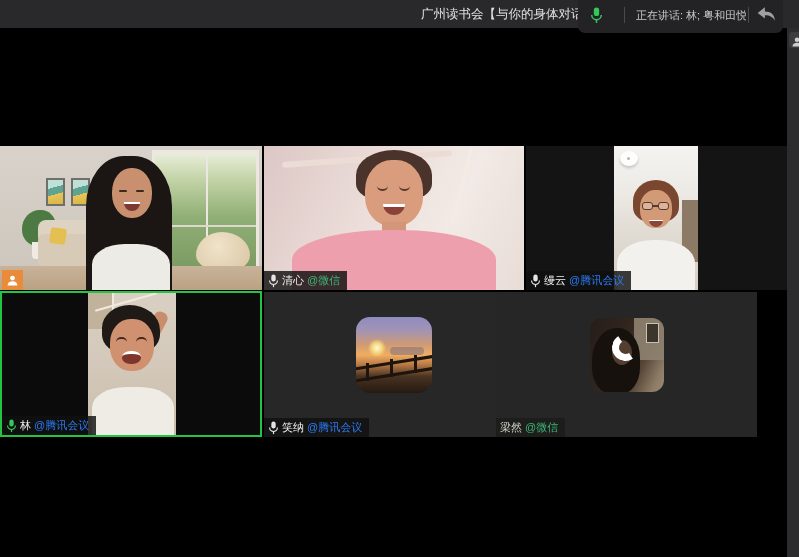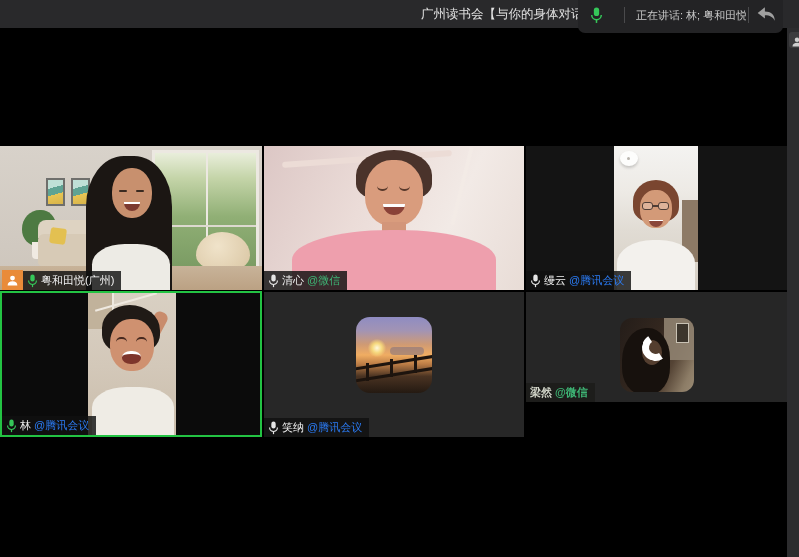--- a/index.html
+++ b/index.html
@@ -27,21 +27,21 @@
   .edge-chip{position:absolute;left:2px;top:4px;width:16px;height:16px;background:#3c3c3e;
     border-radius:3px;color:#cfcfcf;padding:2px 0 0 2px;}
 
   
   .tile{position:absolute;overflow:hidden;background:#141414;}
   .t1{left:0;top:146px;width:262px;height:144px;}
   .t2{left:264px;top:146px;width:260px;height:144px;}
   .t3{left:526px;top:146px;width:261px;height:144px;}
   .t4{left:0;top:291px;width:262px;height:146px;border:2px solid #23c343;background:#0b0b0b;}
   .t5{left:264px;top:292px;width:260px;height:145px;background:#272727;}
-  .t6{left:526px;top:292px;width:261px;height:110px;background:#262626;font-weight:bold;}
+  .t6{left:496px;top:292px;width:261px;height:145px;background:#262626;}
 
   
   .label{position:absolute;left:0;bottom:0;height:19px;display:flex;align-items:center;
     gap:3px;padding:0 7px 0 4px;background:rgba(16,16,16,0.82);font-size:11px;color:#f0f0f0;
     white-space:nowrap;z-index:30;}
   .t1 .label{left:23px;}
   .t4 .label{left:0;bottom:0;}
   .mic{width:11px;height:14px;flex:0 0 auto;}
   .mic.green{color:#35c759;}
   .mic.white{color:#e4e4e4;}
@@ -240,30 +240,20 @@
         <div class="eye r"></div>
       <div class="mouth"></div>
       <div class="shirt"></div>
     </div>
     <div class="host-badge">
       <svg viewBox="0 0 16 16" width="13" height="13" fill="#fff">
         <circle cx="8" cy="5" r="3"></circle>
         <path d="M2 14 c0-3.4 2.6-5 6-5 s6 1.6 6 5 z"></path>
       </svg>
     </div>
-    <div class="label">
-      <span class="mic green">
-        <svg viewBox="0 0 12 16" width="11" height="14" fill="currentColor">
-          <rect x="3.5" y="0.5" width="5" height="8" rx="2.5"></rect>
-          <path d="M1.5 7.5 a4.5 4.5 0 0 0 9 0" fill="none" stroke="currentColor" stroke-width="1.4"></path>
-          <line x1="6" y1="12" x2="6" y2="15" stroke="currentColor" stroke-width="1.4"></line>
-        </svg>
-      </span>
-      <span>粤和田悦(广州)</span>
-    </div>
   </div>
 
   <div class="tile t2">
     <div class="s2">
       <div class="beam"></div>
       <div class="pole"></div>
       <div class="hair"></div>
       <div class="face"></div>
       <div class="eye l"></div>
         <div class="eye r"></div>

